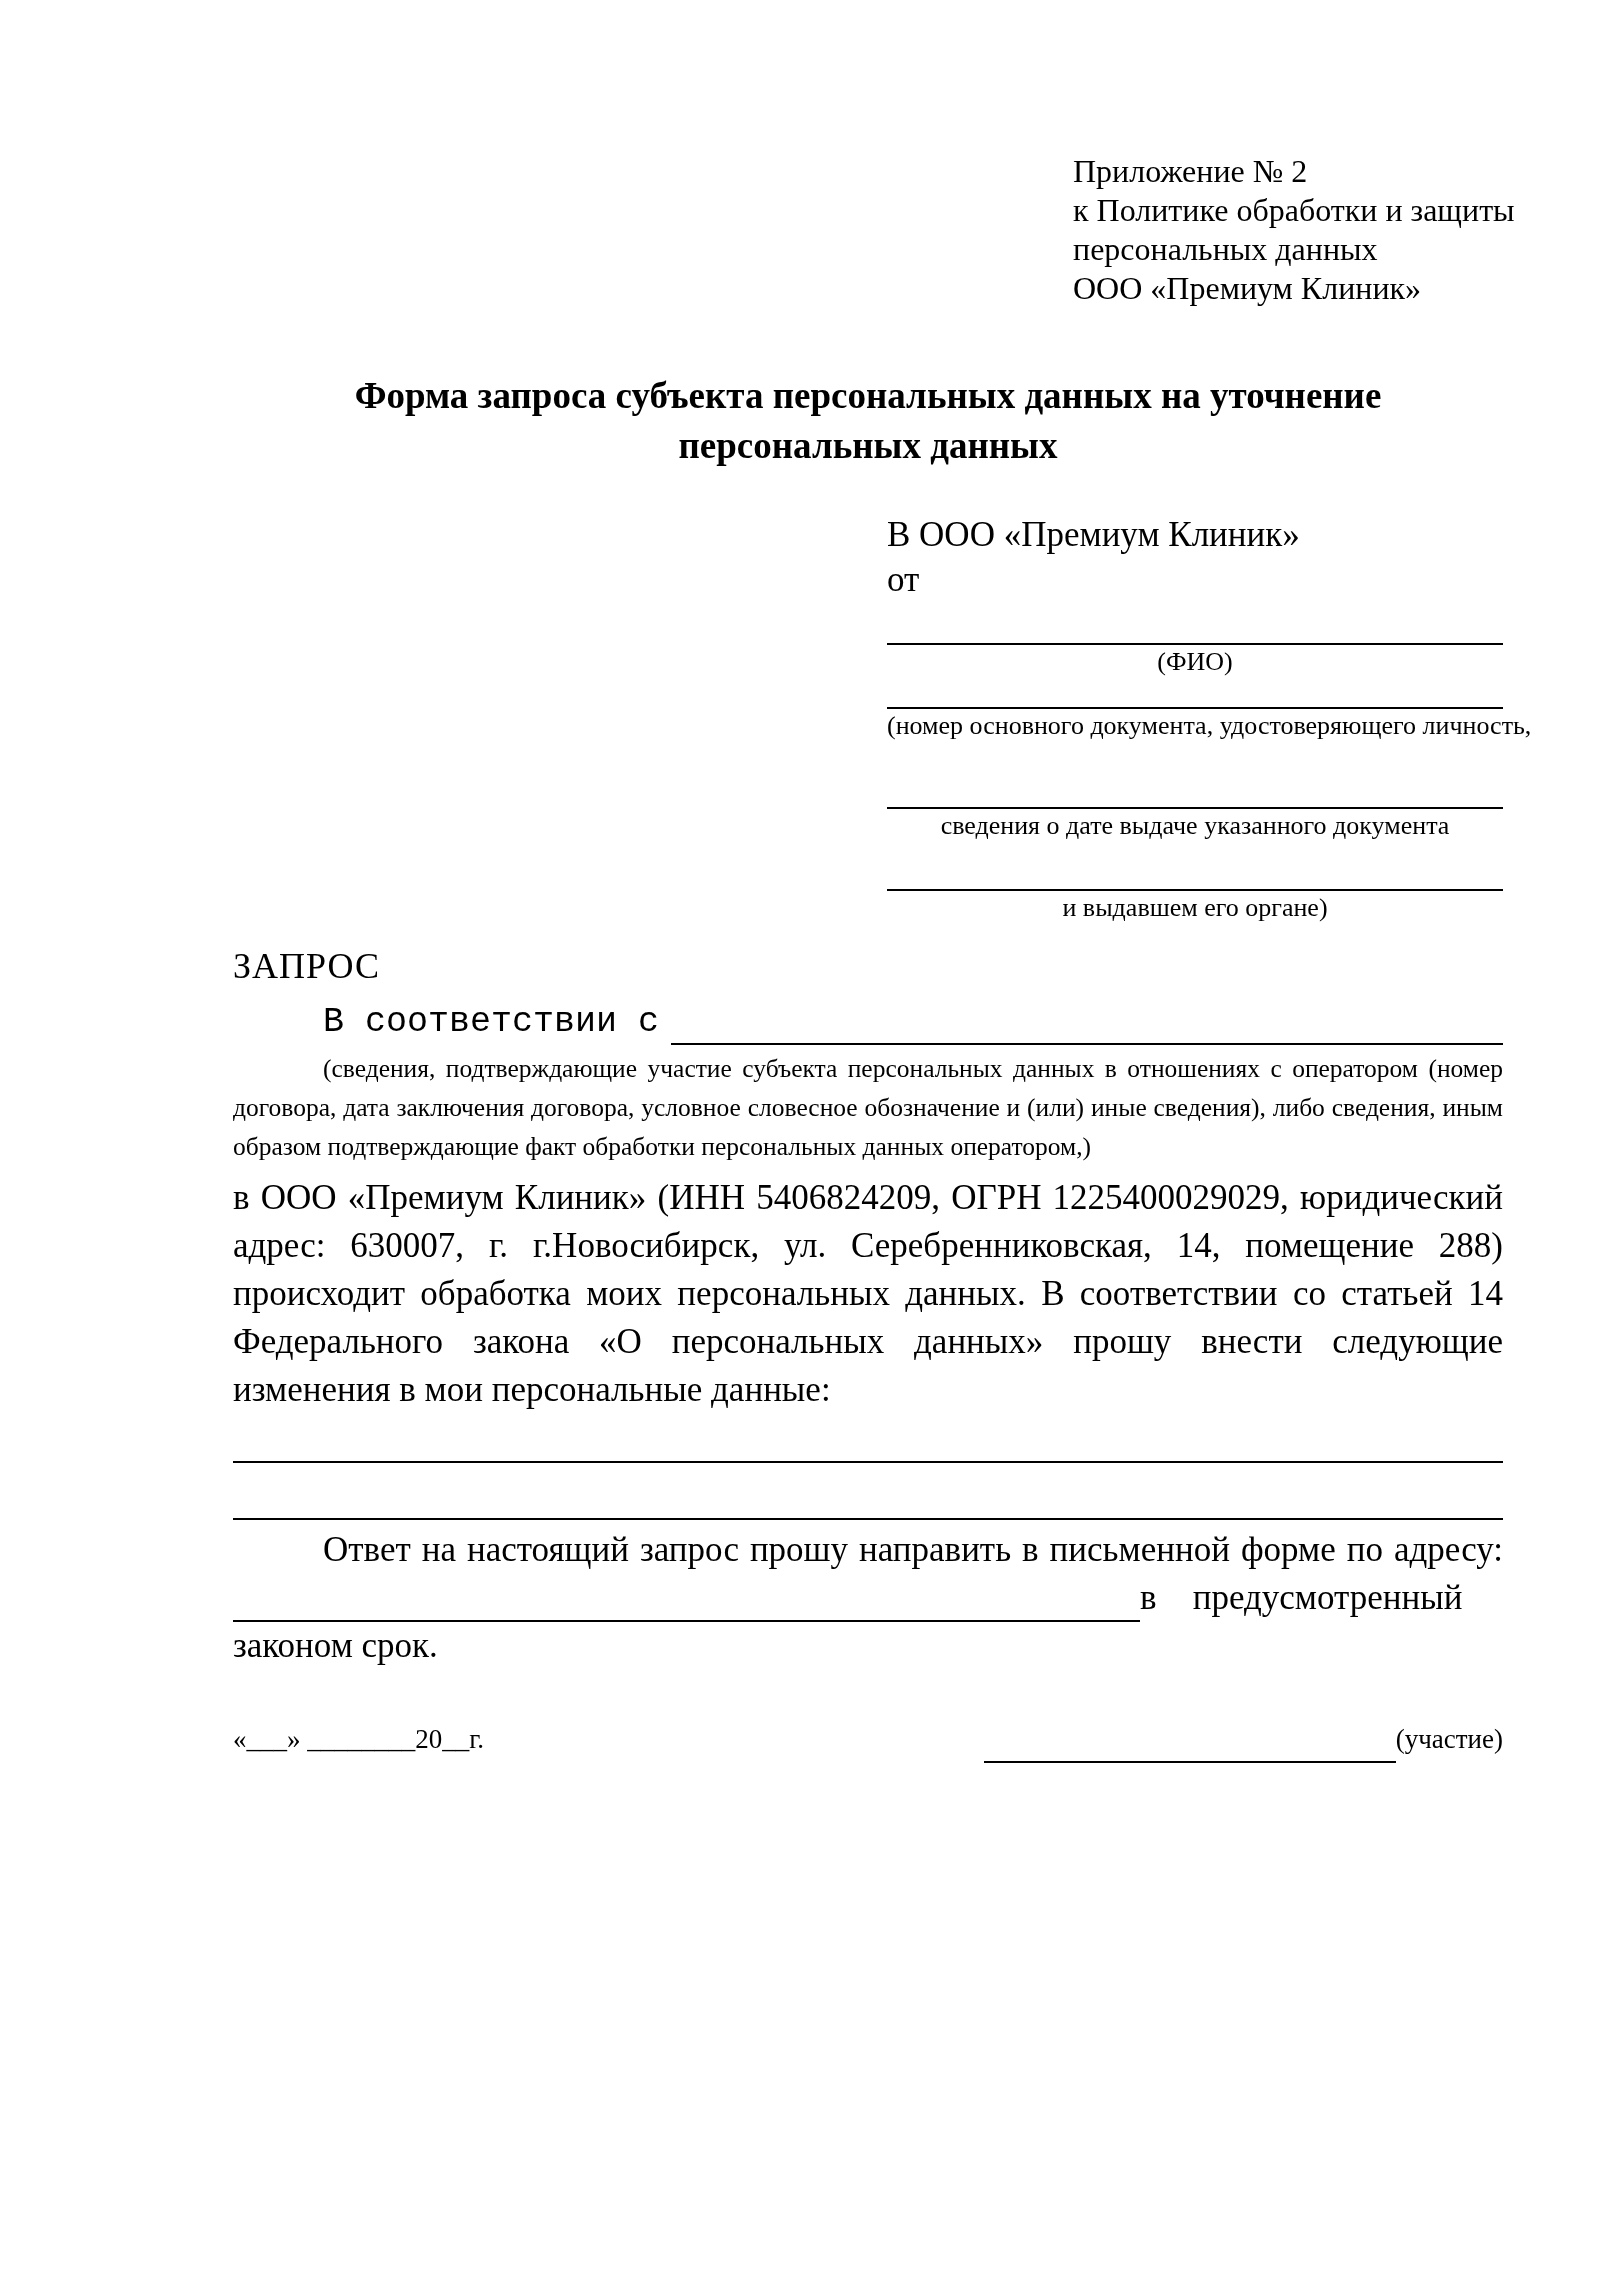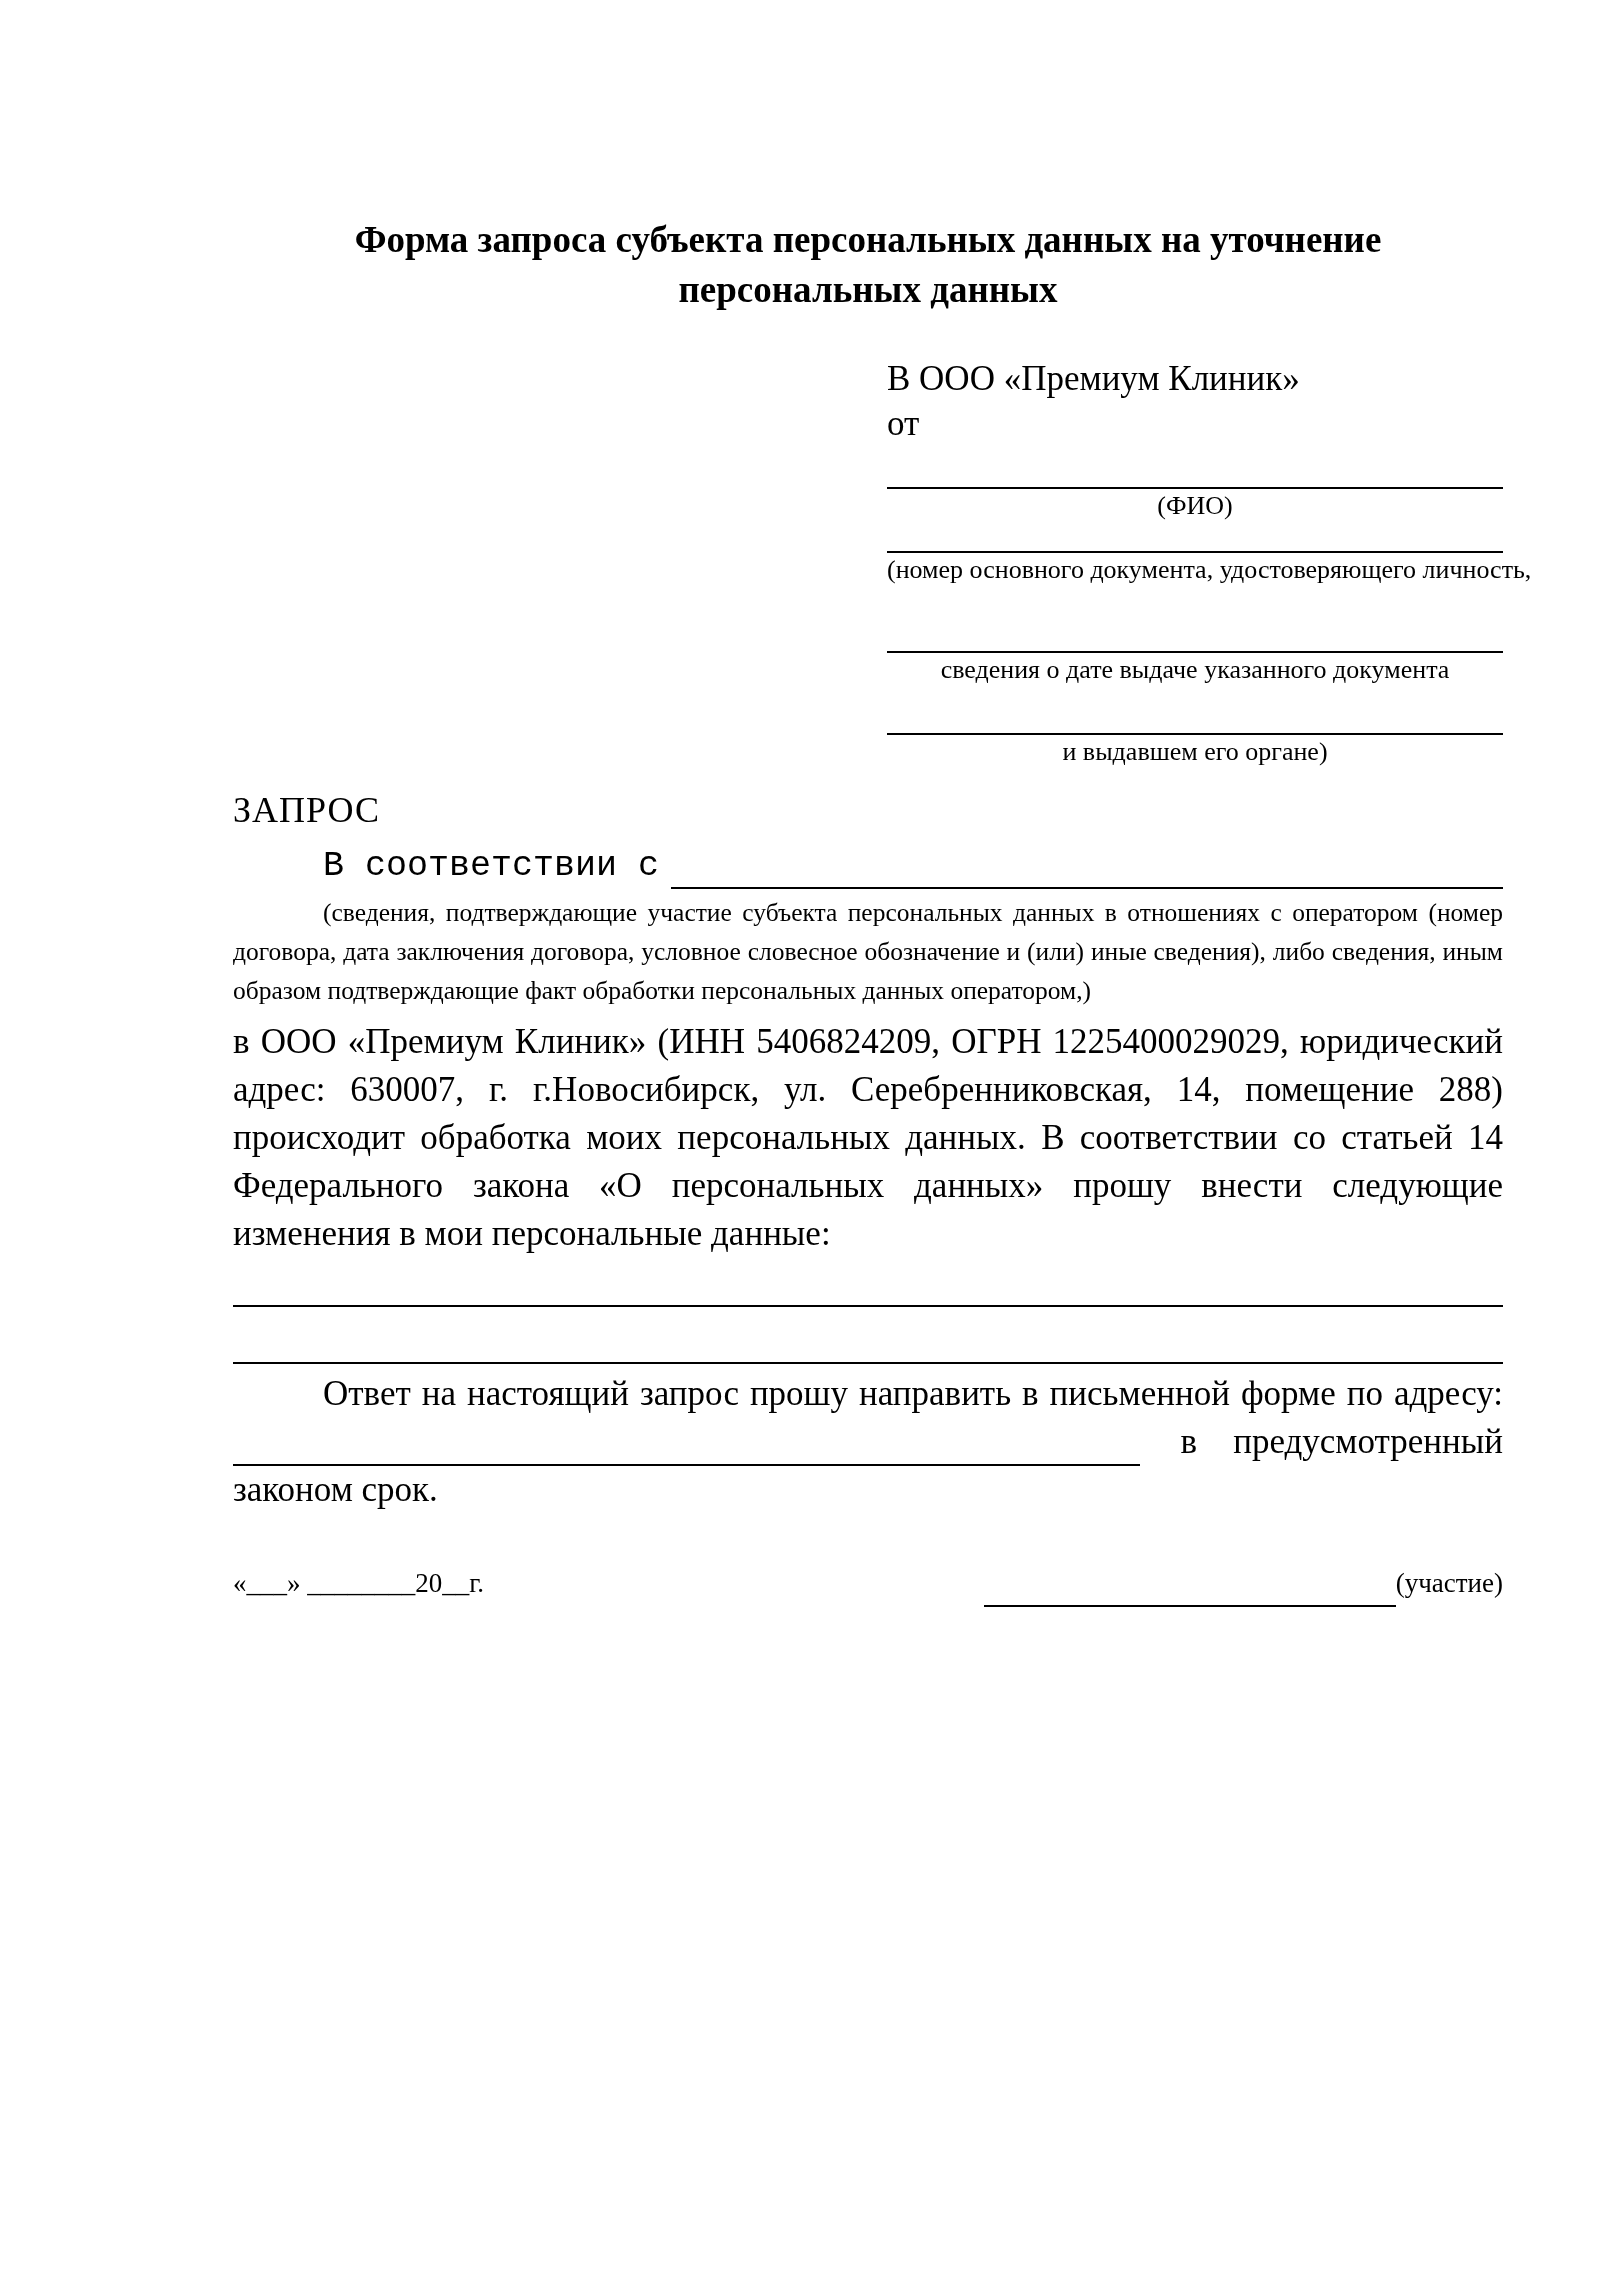--- a/index.html
+++ b/index.html
@@ -100,21 +100,20 @@
     line-height: 48px;
     text-align: justify;
     text-align-last: justify;
     text-indent: 90px;
   }
   .reply-line2 {
     font-size: 35px;
     line-height: 48px;
     display: flex;
     align-items: flex-end;
-    justify-content: space-between;
   }
   .reply-line2 .addr-fill {
     flex: 0 0 auto;
     width: 907px;
     border-bottom: 2.9px solid #000;
     height: 39px;
   }
   .reply-line2 .tail {
     white-space: nowrap;
     word-spacing: 27.4px;
@@ -140,20 +139,26 @@
     border-bottom: 2.9px solid #000;
     height: 39px;
   }
 </style>
 </head>
 <body>
 
 <div class="page">
   <div class="content">
 
+    <div class="annex">
+      <div>Приложение № 2</div>
+      <div>к Политике обработки и защиты</div>
+      <div>персональных данных</div>
+      <div>ООО «Премиум Клиник»</div>
+    </div>
 
     <div class="doc-title">Форма запроса субъекта персональных данных на уточнение персональных данных</div>
 
     <div class="addressee">
       <div>В ООО «Премиум Клиник»</div>
       <div>от</div>
 
       <div class="u-row r1"></div>
       <div class="u-caption">(ФИО)</div>
 

